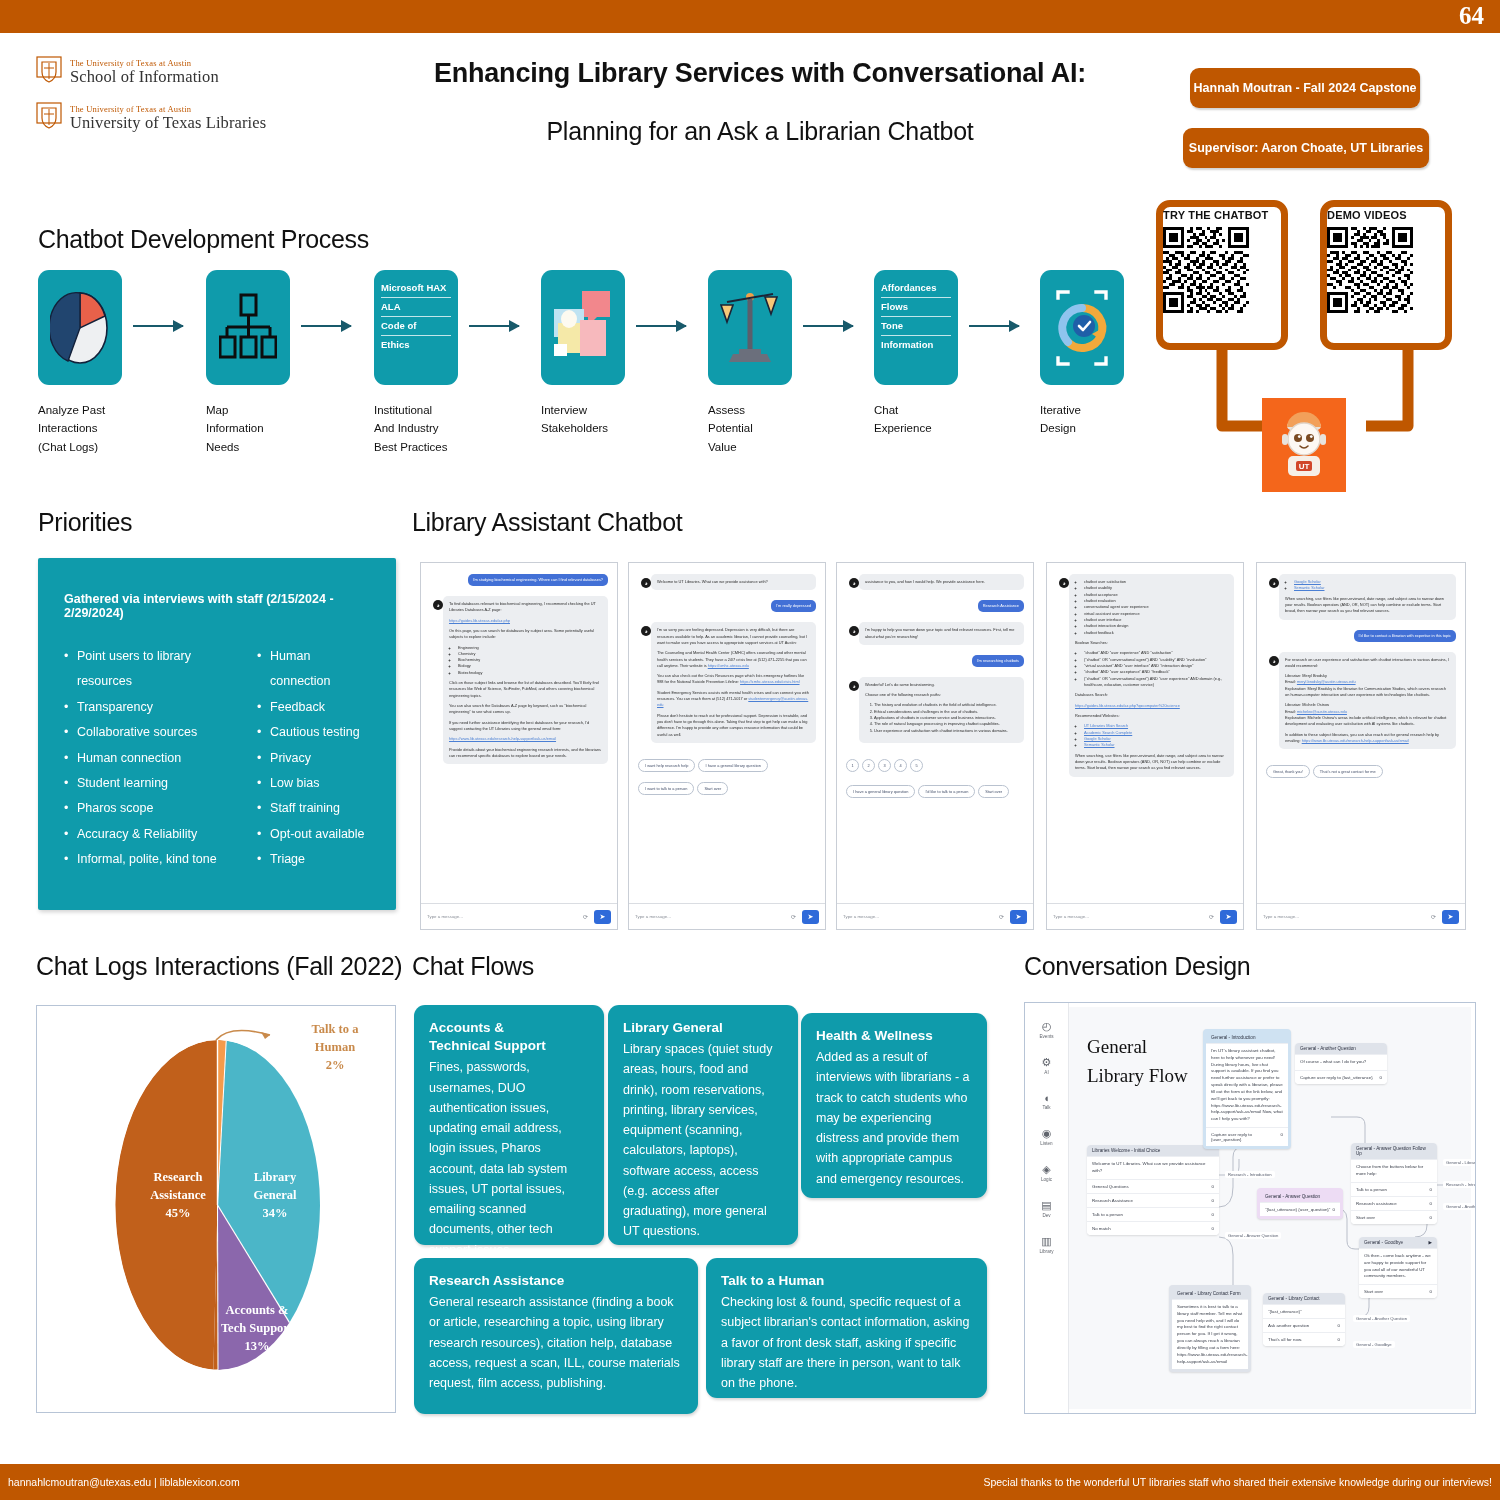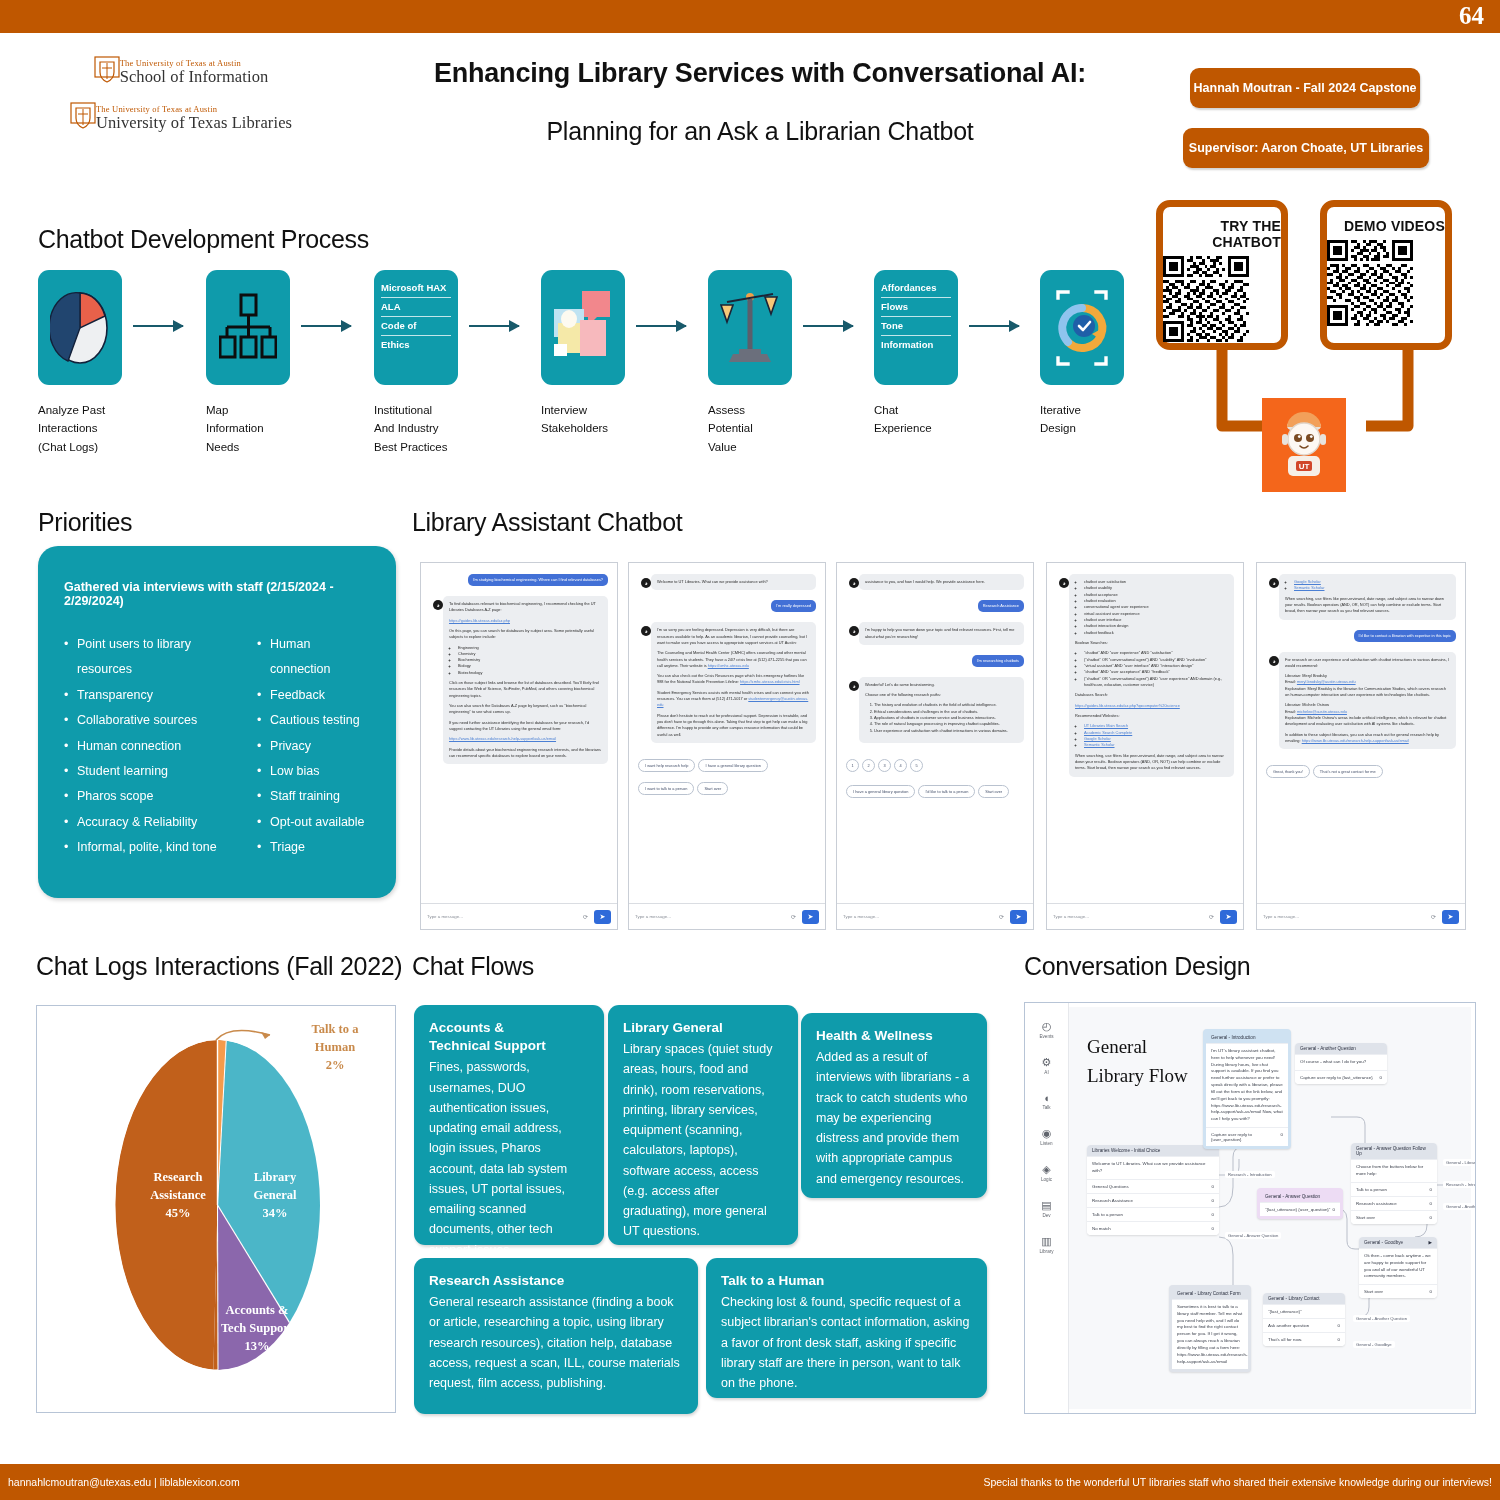--- a/index.html
+++ b/index.html
@@ -14,21 +14,21 @@
   .topbar{
     position:absolute;top:0;left:0;width:1500px;height:33px;
     background:#bf5700;
   }
   .topbar .pagenum{
     position:absolute;right:16px;top:2px;color:#fff;
     font-size:25px;font-weight:bold;font-family:"Liberation Serif",serif;
   }
   
   .logos{position:absolute;left:36px;top:56px;width:290px;}
-  .logo-row{display:flex;align-items:center;margin-bottom:14px;justify-content:center;}
+  .logo-row{display:flex;align-items:center;gap:8px;margin-bottom:14px;}
   .logo-shield{width:26px;height:32px;flex:none;}
   .logo-txt{line-height:1.05;}
   .logo-txt .small{font-family:"Liberation Serif",serif;font-size:8.5px;color:#bf5700;letter-spacing:.2px;}
   .logo-txt .big{font-family:"Liberation Serif",serif;font-size:16.5px;color:#333;letter-spacing:.1px;}
   
   .title-wrap{position:absolute;left:380px;top:58px;width:760px;text-align:center;}
   .title-line1{font-size:27px;font-weight:bold;color:#111;letter-spacing:-.2px;}
   .title-line2{font-size:25px;color:#111;margin-top:28px;letter-spacing:-.2px;}
   
   .badge{
@@ -54,30 +54,30 @@
     border-left:11px solid #185a6b;border-top:6px solid transparent;border-bottom:6px solid transparent;
   }
   .txtcard{color:#fff;font-size:9.5px;font-weight:bold;line-height:1.05;padding:9px 7px;width:100%;height:100%;}
   .txtcard div{padding:4px 0;border-bottom:1px solid rgba(255,255,255,.75);}
   .txtcard div:last-child{border-bottom:none;}
   
   .qr-callout{
     position:absolute;background:#fff;border:7px solid #bf5700;border-radius:14px;
     width:132px;height:150px;
   }
-  .qr-title{text-align:right;font-size:14px;font-weight:bold;color:#111;margin-top:11px;letter-spacing:.2px;}
+  .qr-title{text-align:left;font-size:11px;font-weight:bold;color:#111;margin-top:2px;letter-spacing:.2px;}
   .qr-img{width:86px;height:86px;margin:6px auto 0;}
   .bot-tile{
     position:absolute;left:1262px;top:398px;width:84px;height:94px;background:#f4661b;
     display:flex;align-items:center;justify-content:center;
   }
   
   .pri-box{
-    position:absolute;left:38px;top:546px;width:358px;height:352px;
-    background:#0f9bab;border-radius:20px;color:#fff;padding:34px 26px;
+    position:absolute;left:38px;top:558px;width:358px;height:352px;
+    background:#0f9bab;border-radius:2px;color:#fff;padding:34px 26px;
     box-shadow:1px 2px 4px rgba(0,0,0,.18);
   }
   .pri-sub{font-size:12.5px;font-weight:bold;margin-bottom:24px;}
   .pri-cols{display:flex;gap:10px;}
   .pri-cols ul{list-style:none;}
   .pri-cols li{font-size:12.5px;line-height:2.03;position:relative;padding-left:13px;}
   .pri-cols li:before{content:"•";position:absolute;left:0;}
   .pri-cols ul:first-child{width:190px;}
   
   .chat{

